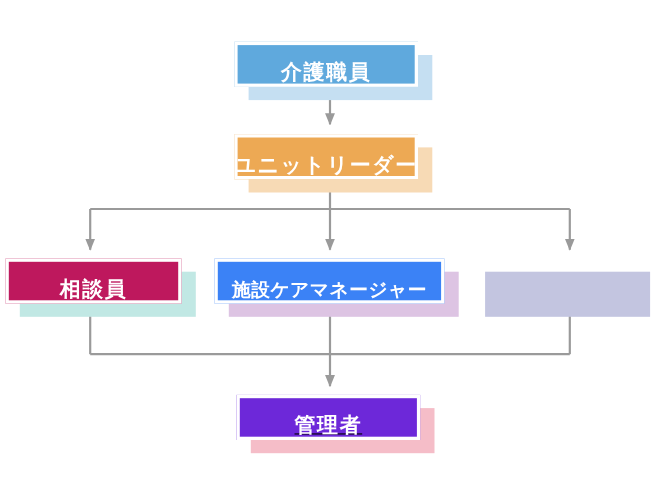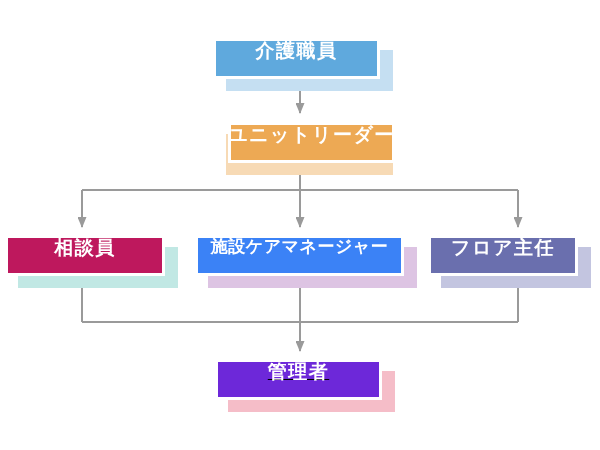--- a/index.html
+++ b/index.html
@@ -25,21 +25,21 @@
     top: 0;
     width: 600px;
     height: 450px;
     pointer-events: none;
   }
   .node {
     position: absolute;
     box-sizing: border-box;
     border: 3px solid #ffffff;
     display: flex;
-    align-items: flex-start;
+    align-items: flex-end;
     justify-content: center;
     z-index: 3;
   }
   .node-shadow {
     position: absolute;
     z-index: 2;
   }
   .node-label {
     color: #ffffff;
     font-weight: bold;
@@ -87,37 +87,34 @@
       <line x1="300" y1="322" x2="300" y2="351" marker-end="url(#arrowhead)"></line>
     </g>
   </svg>
 
   <div class="node-shadow" style="left: 226px; top: 50px; width: 167px; height: 41px; background: rgb(197, 223, 242);"></div>
   <div class="node" style="left: 213px; top: 38px; width: 167px; height: 41px; background: rgb(95, 169, 221);">
     <span class="node-label">介護職員</span>
   </div>
 
   <div class="node-shadow" style="left: 226px; top: 134px; width: 167px; height: 41px; background: rgb(247, 218, 181);"></div>
-  <div class="node" style="left: 228px; top: 122px; width: 167px; height: 41px; background: rgb(237, 169, 84);">
+  <div class="node" style="left: 213px; top: 122px; width: 167px; height: 41px; background: rgb(237, 169, 84);">
     <span class="node-label">ユニットリーダー</span>
   </div>
 
   <div class="node-shadow" style="left: 18px; top: 247px; width: 160px; height: 41px; background: rgb(193, 232, 228);"></div>
   <div class="node" style="left: 5px; top: 235px; width: 160px; height: 41px; background: #be185d;">
     <span class="node-label">相談員</span>
   </div>
 
   <div class="node-shadow" style="left: 208px; top: 247px; width: 209px; height: 41px; background: rgb(221, 196, 227);"></div>
   <div class="node" style="left: 195px; top: 235px; width: 209px; height: 41px; background: #3b82f6;">
     <span class="node-label label-sm">施設ケアマネージャー</span>
   </div>
 
   <div class="node-shadow" style="left: 441px; top: 247px; width: 150px; height: 41px; background: rgb(195, 197, 224);"></div>
-  <div class="node" style="left: 428px; top: 235px; width: 150px; height: 41px; background: rgb(106, 111, 174);">
-    <span class="node-label">フロア主任</span>
-  </div>
 
   <div class="node-shadow" style="left: 228px; top: 371px; width: 167px; height: 41px; background: rgb(245, 189, 200);"></div>
   <div class="node" style="left: 215px; top: 359px; width: 167px; height: 41px; background: #6d28d9; text-decoration: underline;">
     <span class="node-label">管理者</span>
   </div>
 
 </div>
 
 </body></html>

